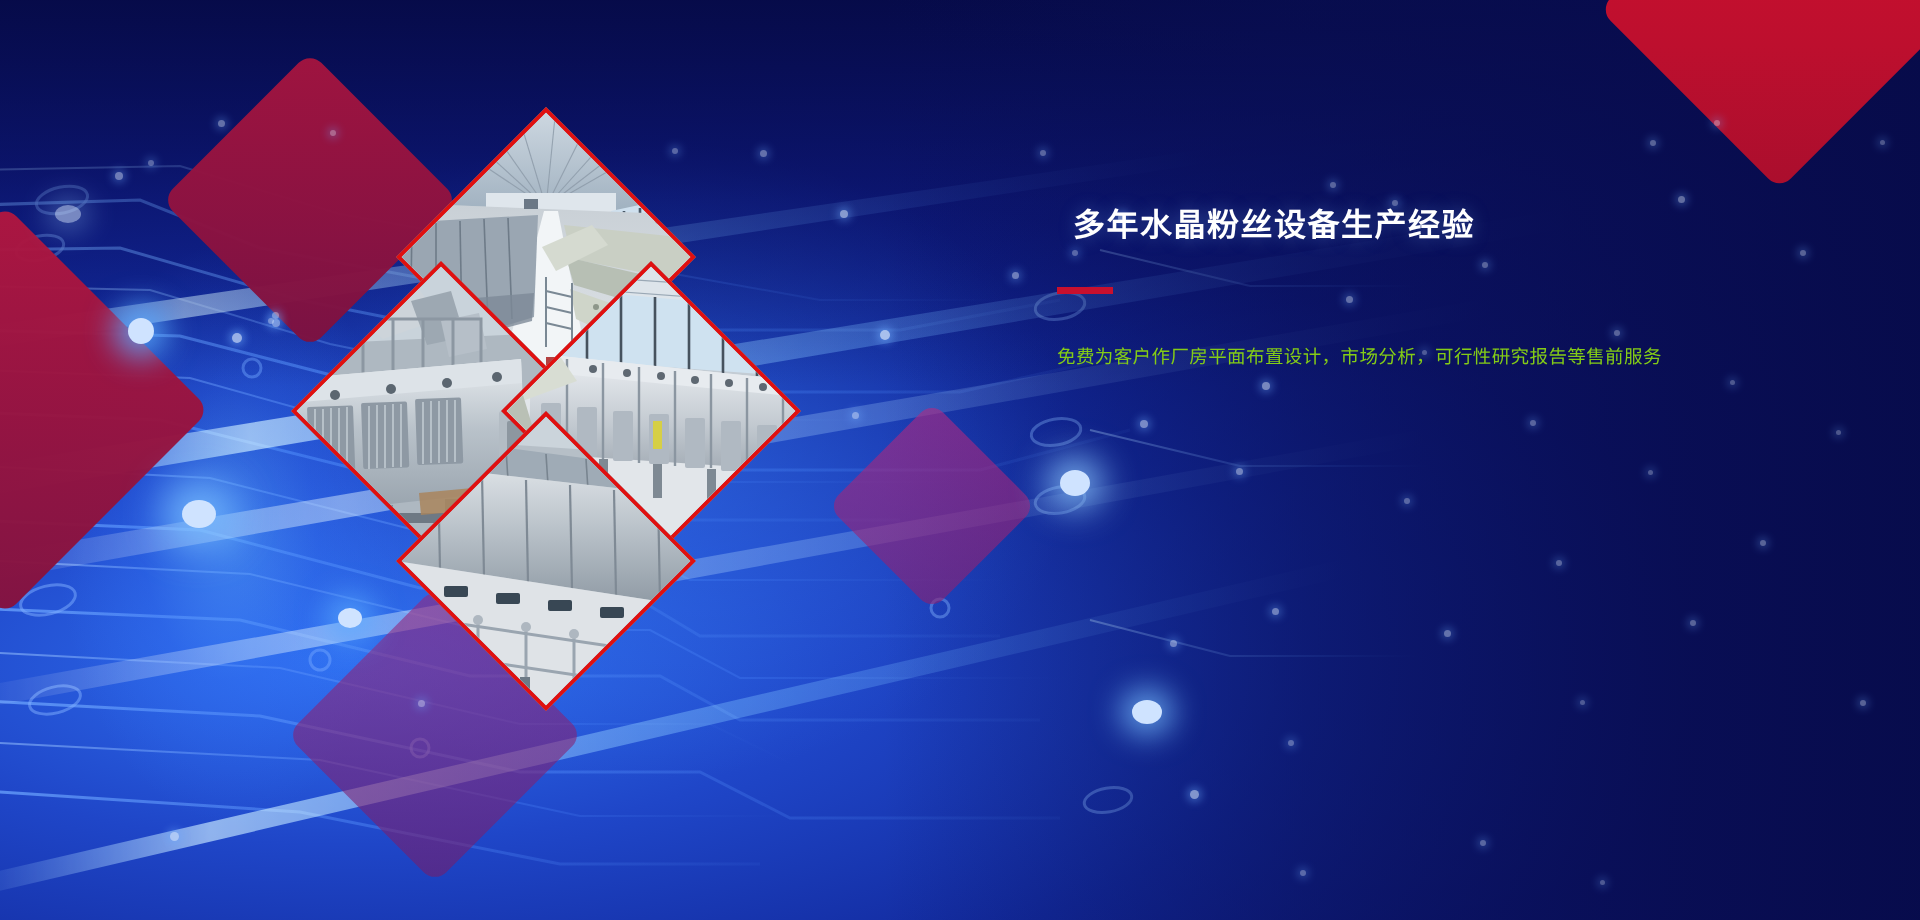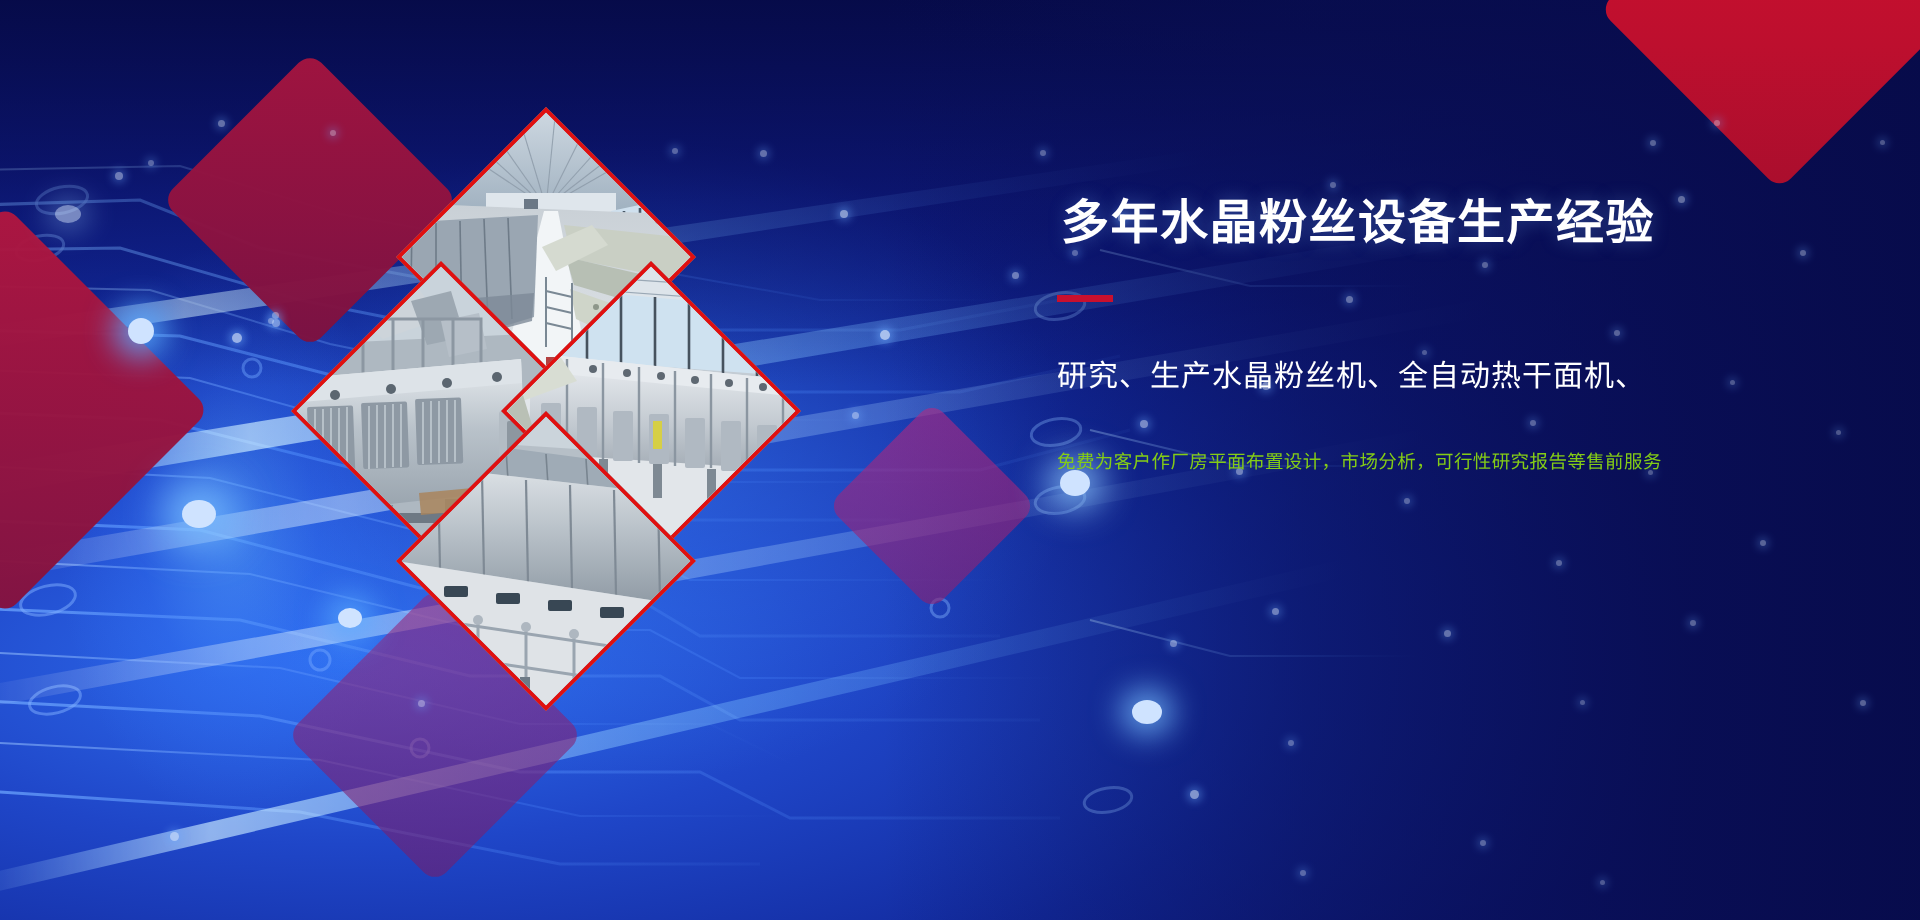--- a/index.html
+++ b/index.html
@@ -86,25 +86,25 @@
   .p-right { left: 255px; top: 195px; }
   .p-bottom{ left: 150px; top: 345px; }
 
   
   .mach { position: absolute; inset: 0; }
 
   
   .content { position: absolute; left: 1057px; top: 190px; width: 800px; }
   .headline {
     color: #ffffff;
-    font-size: 48px;
+    font-size: 32px;
     font-weight: bold;
     letter-spacing: 1.5px;
     line-height: 1.2;
-    margin: 4px;
+    margin: 16px;
     text-shadow: 0 0 18px rgba(120,180,255,0.35);
   }
   .rule {
     margin-top: 43px;
     width: 56px;
     height: 7px;
     background: #c8102e;
   }
   .body-text {
     margin-top: 48px;
@@ -603,18 +603,17 @@
           </g>
         </svg>
       </div>
     </div>
   </div>
 
   <div class="content">
     <h1 class="headline">多年水晶粉丝设备生产经验</h1>
     <div class="rule"></div>
     <div class="body-text">
-      <div>研究、生产水晶粉丝机、全自动热干面机、</div>
     </div>
     <div class="note">免费为客户作厂房平面布置设计，市场分析，可行性研究报告等售前服务</div>
   </div>
 
 </div>
 
 </body></html>

